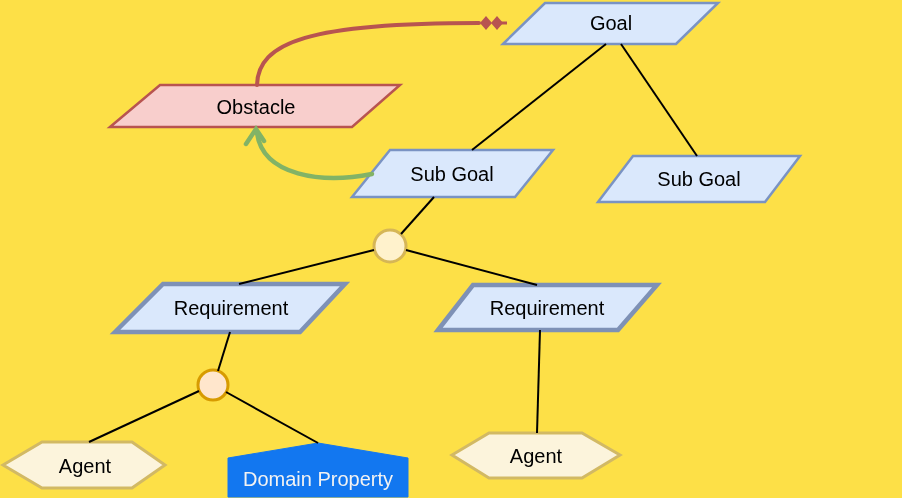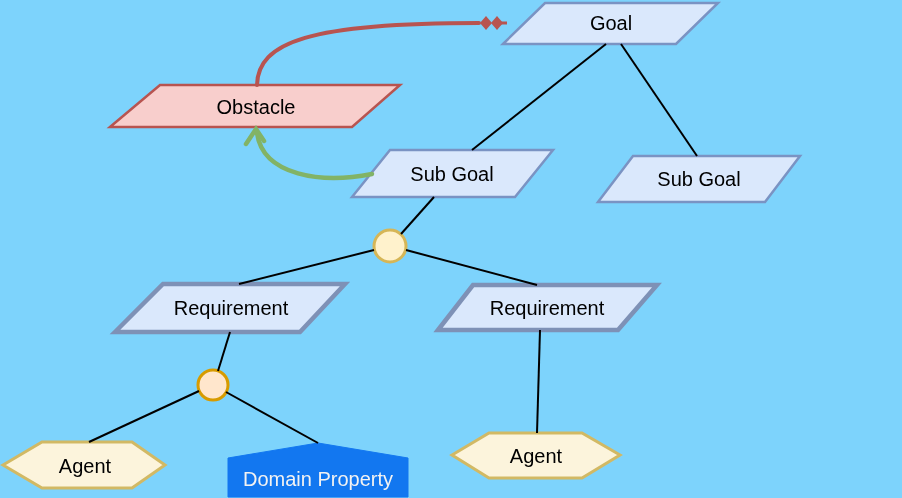--- a/index.html
+++ b/index.html
@@ -7,21 +7,21 @@
     padding: 0;
     background: #000000;
     width: 902px;
     height: 498px;
     overflow: hidden;
   }
   .canvas-wrap {
     position: relative;
     width: 902px;
     height: 498px;
-    background: #7dd3fc;
+    background: #fde047;
   }
   svg { display: block; }
   .node-label {
     font-family: "Liberation Sans", sans-serif;
     font-size: 20px;
     fill: #000000;
   }
   .node-label.light {
     fill: #f2f2f2;
   }

